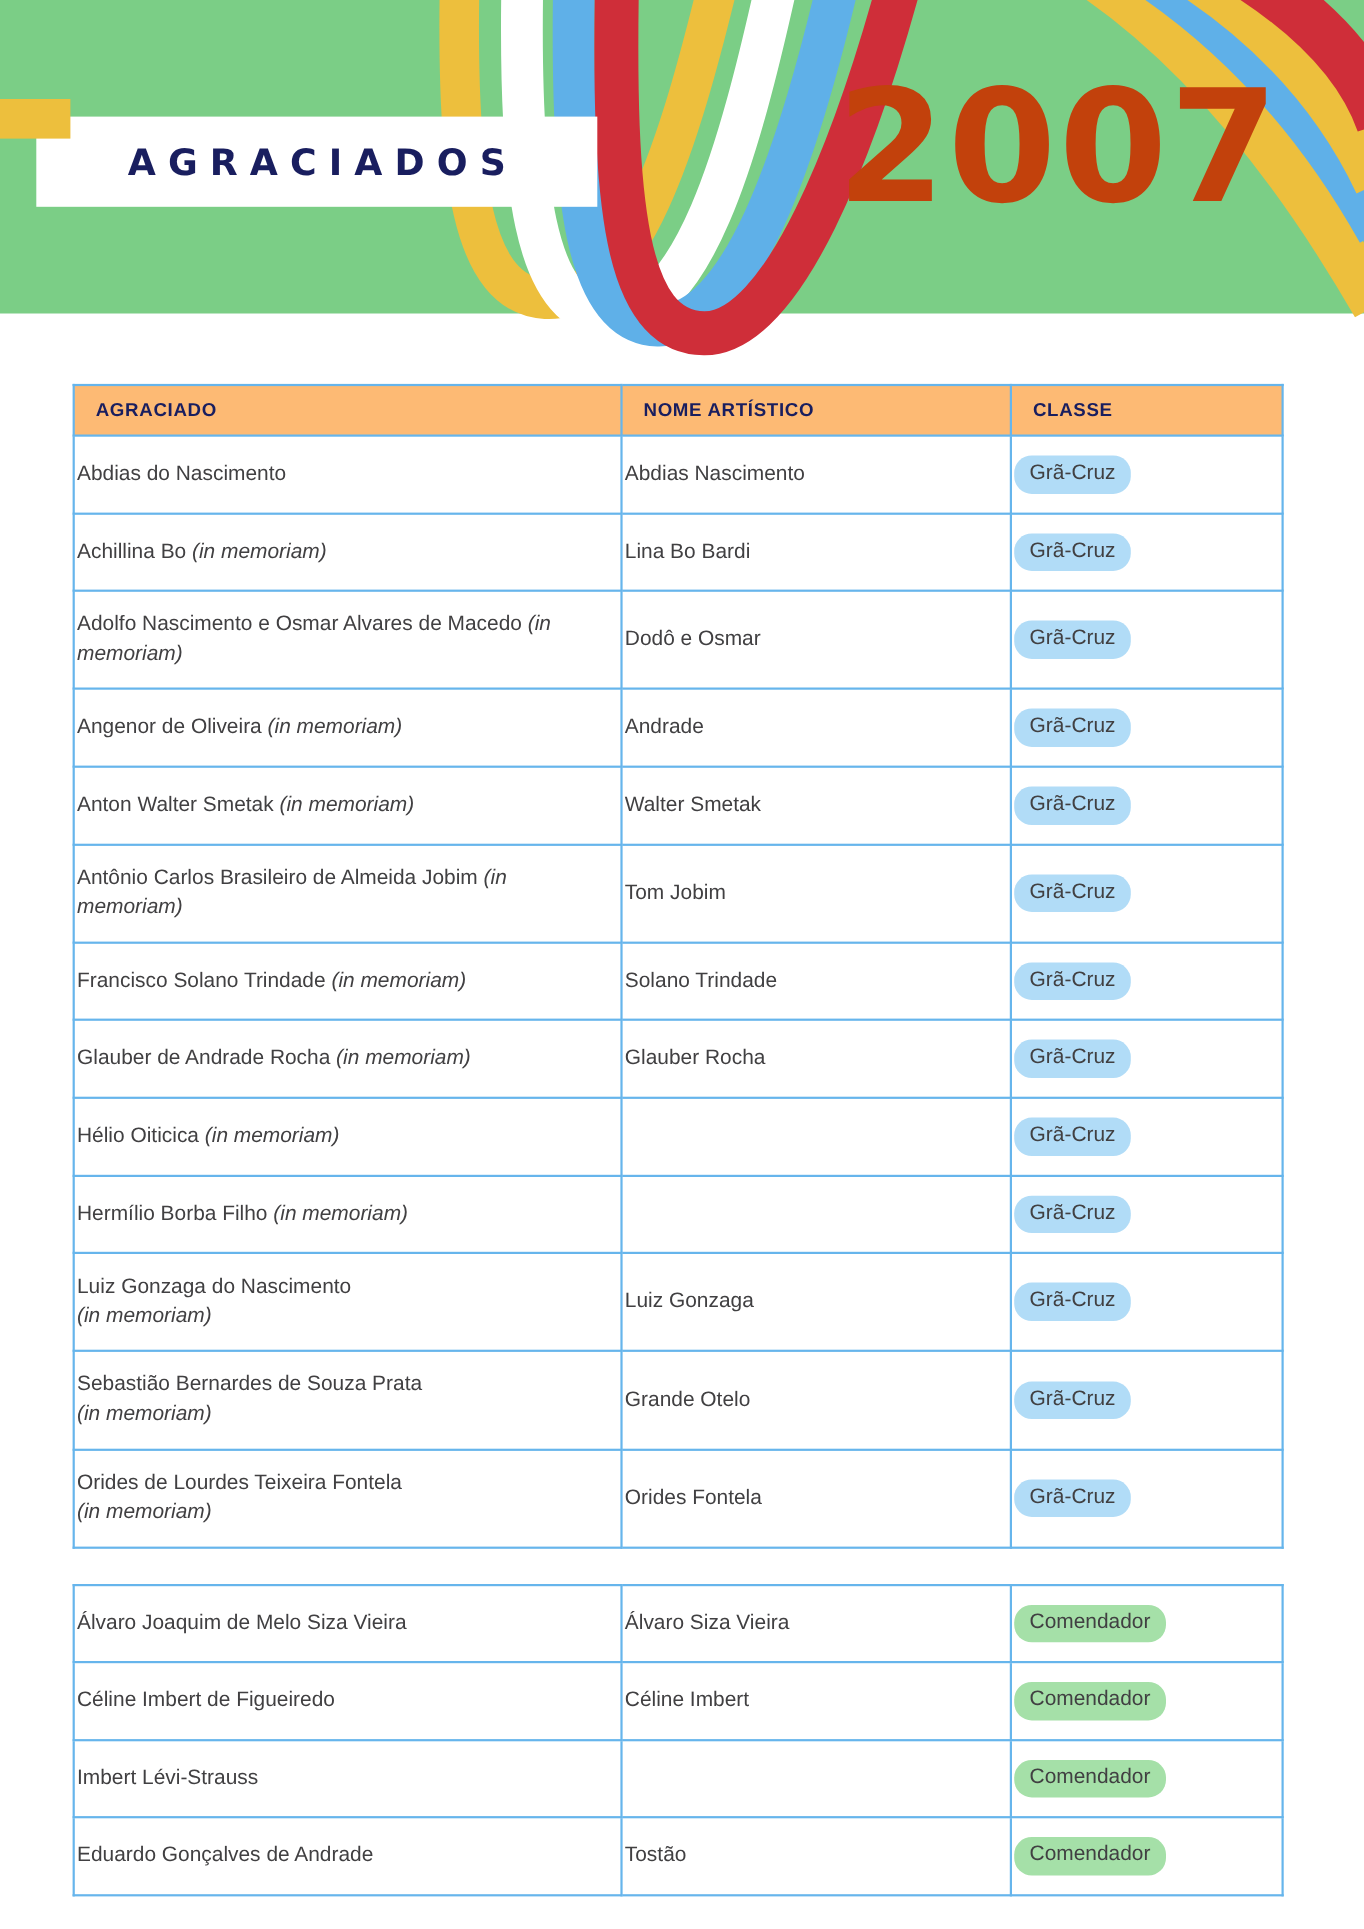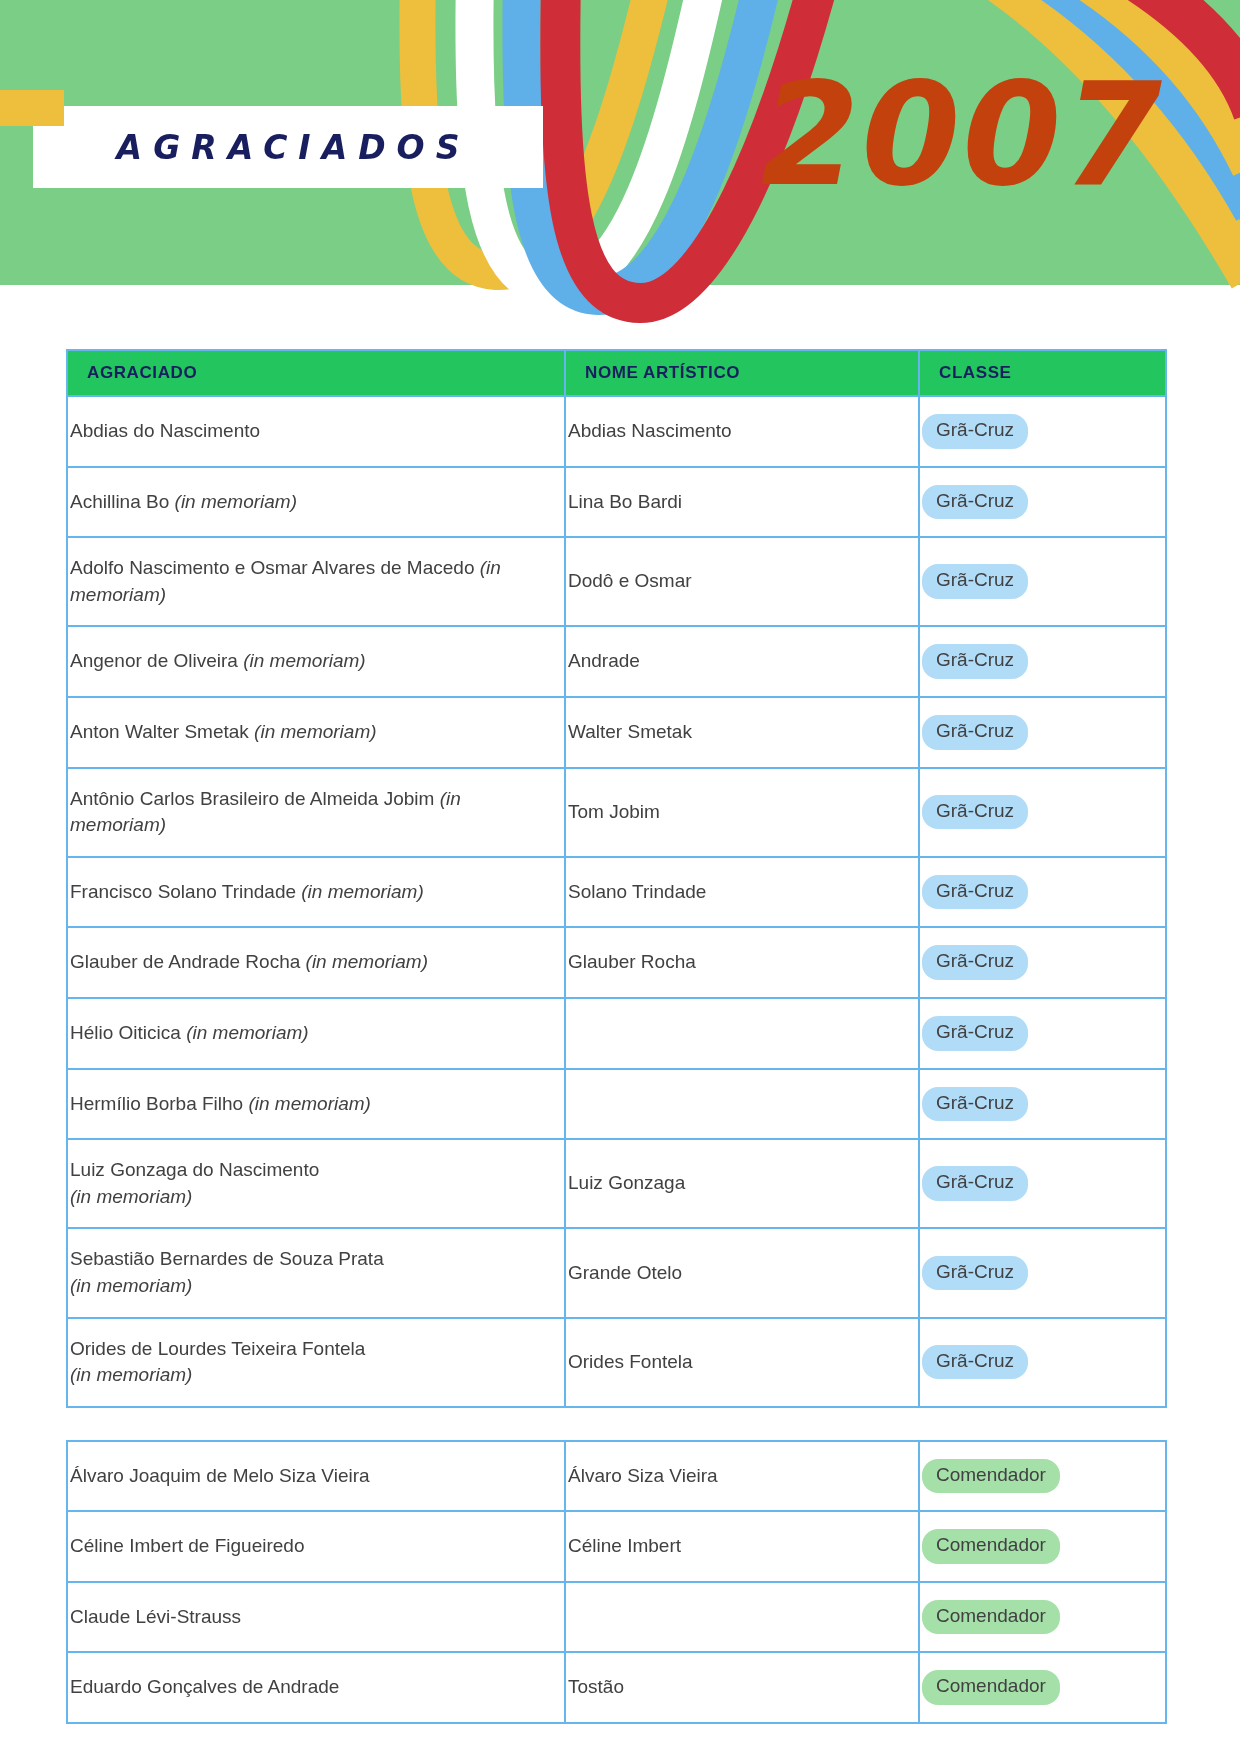--- a/index.html
+++ b/index.html
@@ -1,21 +1,21 @@
 <!DOCTYPE html>
 <html><head>
 <meta charset="utf-8">
 <style>
   html,body{margin:0;padding:0;}
   body{
     width:1240px;height:1754px;background:#ffffff;position:relative;
     font-family:"Liberation Sans",sans-serif;overflow:hidden;
   }
   
-  .hero{position:relative;height:285px;font-style:italic;}
+  .hero{position:relative;height:285px;}
   .hero svg{position:absolute;top:0;left:0;z-index:1;}
   .rib{fill:none;stroke-linecap:butt;}
   .title-box{
     position:absolute;left:33px;top:106px;width:510px;height:82px;
     background:#ffffff;display:flex;align-items:center;justify-content:center;z-index:2;
   }
   .title-box span{
     font-family:"DejaVu Sans","Liberation Sans",sans-serif;font-weight:bold;
     font-size:33px;letter-spacing:11px;padding-left:11px;color:#191E5F;white-space:nowrap;
   }
@@ -28,21 +28,21 @@
   
   table.awards{
     margin-left:66px;width:1099px;border-collapse:collapse;table-layout:fixed;
     background:#ffffff;
   }
   #table-gra-cruz{margin-top:64px;}
   #table-comendador{margin-top:32px;}
   table.awards, table.awards th, table.awards td{border:2px solid #66B5EC;}
   col.c1{width:498px;} col.c2{width:354px;} col.c3{width:247px;}
   table.awards th{
-    background:#22c55e;color:#191E5F;font-size:17px;font-weight:bold;
+    background:#fdba74;color:#191E5F;font-size:17px;font-weight:bold;
     letter-spacing:0.6px;text-align:left;padding:12px 19px;
   }
   table.awards td{
     font-size:19px;color:#414042;padding:17px 2px;line-height:1.4;
     vertical-align:middle;text-align:left;
   }
   table.awards td em{font-style:italic;}
   .badge{
     display:inline-block;padding:3px 14px 5px;border-radius:16px;
     font-size:19px;color:#414042;white-space:nowrap;
@@ -166,21 +166,21 @@
           <td>Álvaro Joaquim de Melo Siza Vieira</td>
           <td>Álvaro Siza Vieira</td>
           <td><span class="badge" style="background: rgb(165, 224, 168);">Comendador</span></td>
         </tr>
         <tr>
           <td>Céline Imbert de Figueiredo</td>
           <td>Céline Imbert</td>
           <td><span class="badge" style="background: rgb(165, 224, 168);">Comendador</span></td>
         </tr>
         <tr>
-          <td>Claude Lévi-Strauss</td>
+          <td>Imbert Lévi-Strauss</td>
           <td></td>
           <td><span class="badge" style="background: rgb(165, 224, 168);">Comendador</span></td>
         </tr>
         <tr>
           <td>Eduardo Gonçalves de Andrade</td>
           <td>Tostão</td>
           <td><span class="badge" style="background: rgb(165, 224, 168);">Comendador</span></td>
         </tr>
       </tbody>
   </table>

